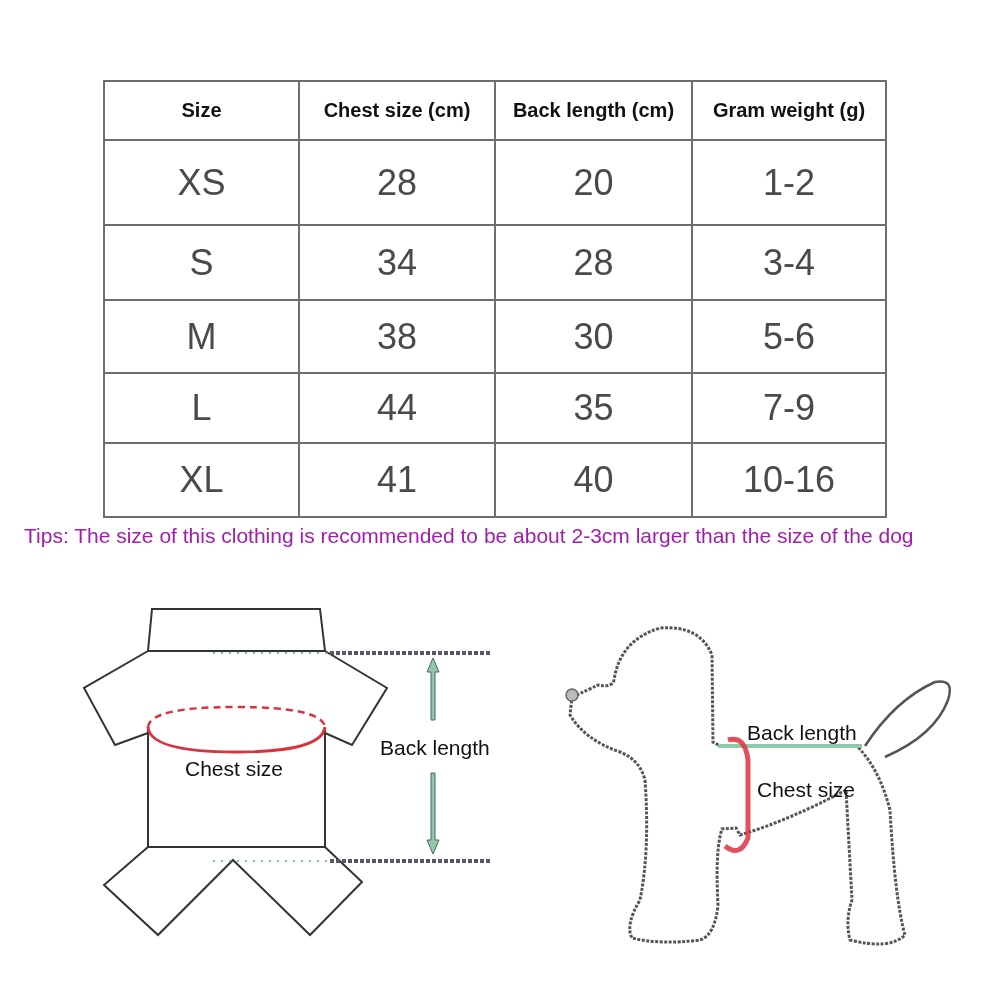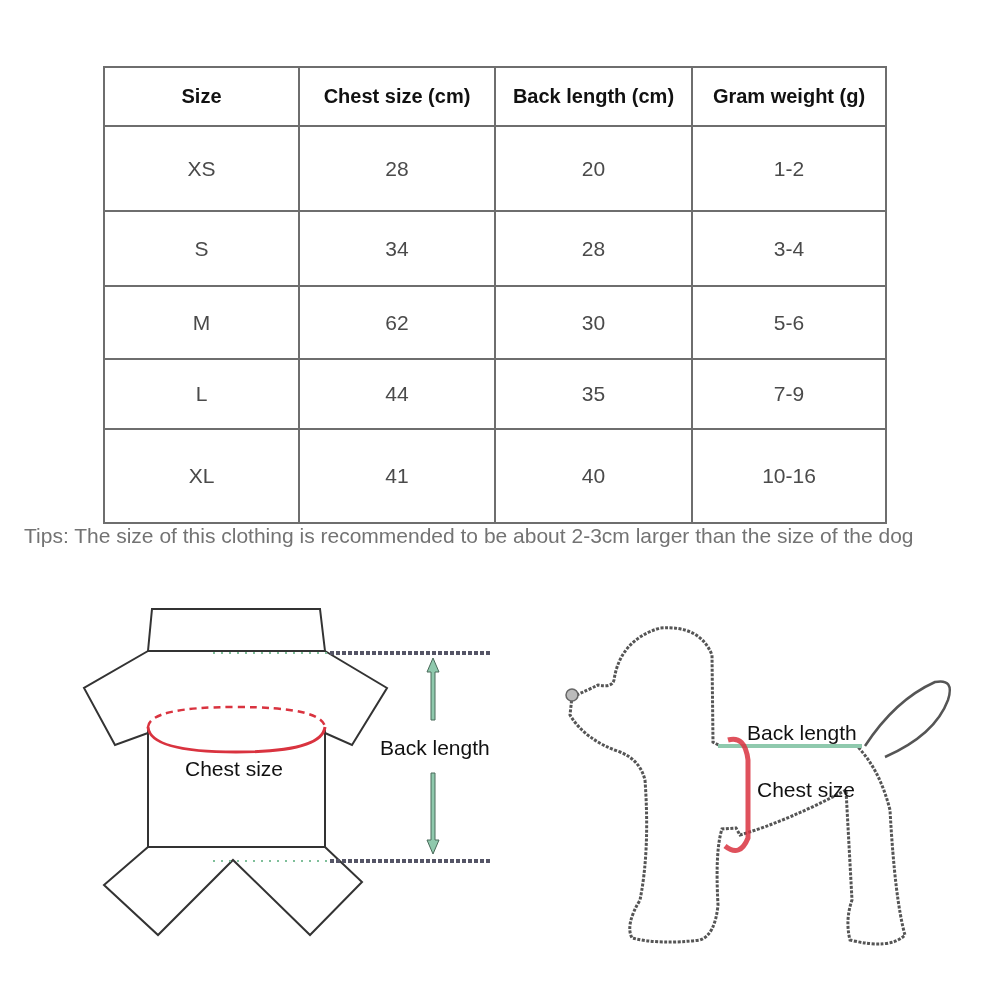--- a/index.html
+++ b/index.html
@@ -1,22 +1,22 @@
 <!DOCTYPE html>
 <html><head>
 <meta charset="utf-8">
 <style>
   html, body { margin:0; padding:0; background:#ffffff; }
   body { width:1001px; height:1001px; position:relative; overflow:hidden; font-family:"Liberation Sans", sans-serif; }
-  .size-table { position:absolute; left:103px; top:66px; border-collapse:collapse; }
+  .size-table { position:absolute; left:103px; top:80px; border-collapse:collapse; }
   .size-table td, .size-table th { border:2px solid #6e6e6e; text-align:center; padding:0; color:#4a4a4a; }
   .size-table th { font-weight:bold; font-size:20px; color:#111; height:57px; }
-  .size-table td { font-size:21px;text-align:center; }
+  .size-table td { font-size:36px;text-align:center; }
   .c0 { width:193px; } .c1 { width:194px;margin-left:15px; } .c2 { width:195px;margin-left:12px; } .c3 { width:192px; }
-  .tips { position:absolute; left:24px; top:524px; font-size:21px; color:#737373; white-space:nowrap; }
+  .tips { position:absolute; left:24px; top:524px; font-size:21px; color:#a21caf; white-space:nowrap; }
   svg { position:absolute; }
   .lbl { font-family:"Liberation Sans", sans-serif; font-size:21px; fill:#111; }
 </style>
 </head>
 <body>
 
 <table class="size-table">
   <tbody>
       <tr style="height:59px">
     <th class="c0">Size</th>
@@ -31,31 +31,31 @@
     <td>1-2</td>
   </tr>
   <tr style="height:75px">
     <td>S</td>
     <td>34</td>
     <td>28</td>
     <td>3-4</td>
   </tr>
   <tr style="height:73px">
     <td>M</td>
-    <td>62</td>
+    <td>38</td>
     <td>30</td>
     <td>5-6</td>
   </tr>
   <tr style="height:70px">
     <td>L</td>
     <td>44</td>
     <td>35</td>
     <td>7-9</td>
   </tr>
-  <tr style="height:94px">
+  <tr style="height:74px">
     <td>XL</td>
     <td>41</td>
     <td>40</td>
     <td>10-16</td>
   </tr>
 </tbody>
   </table>
 
 <div class="tips">Tips: The size of this clothing is recommended to be about 2-3cm larger than the size of the dog</div>
 

